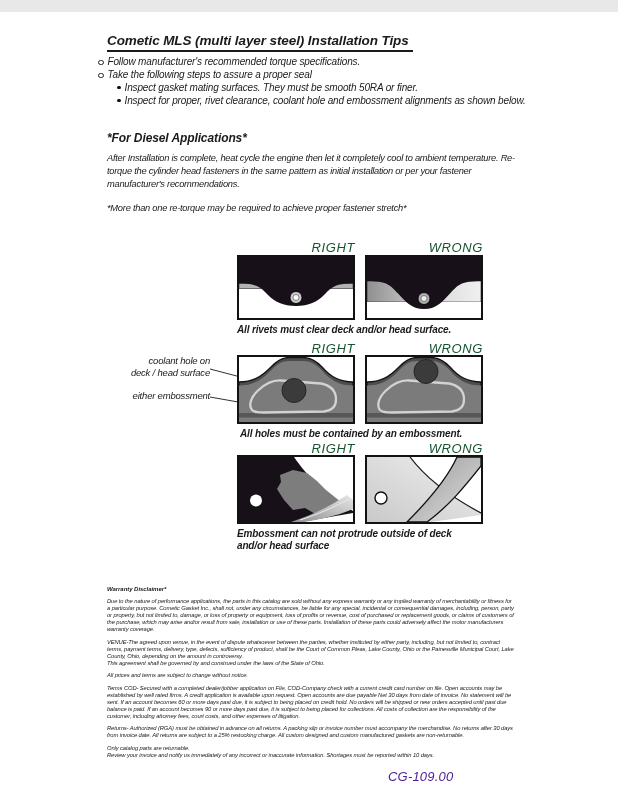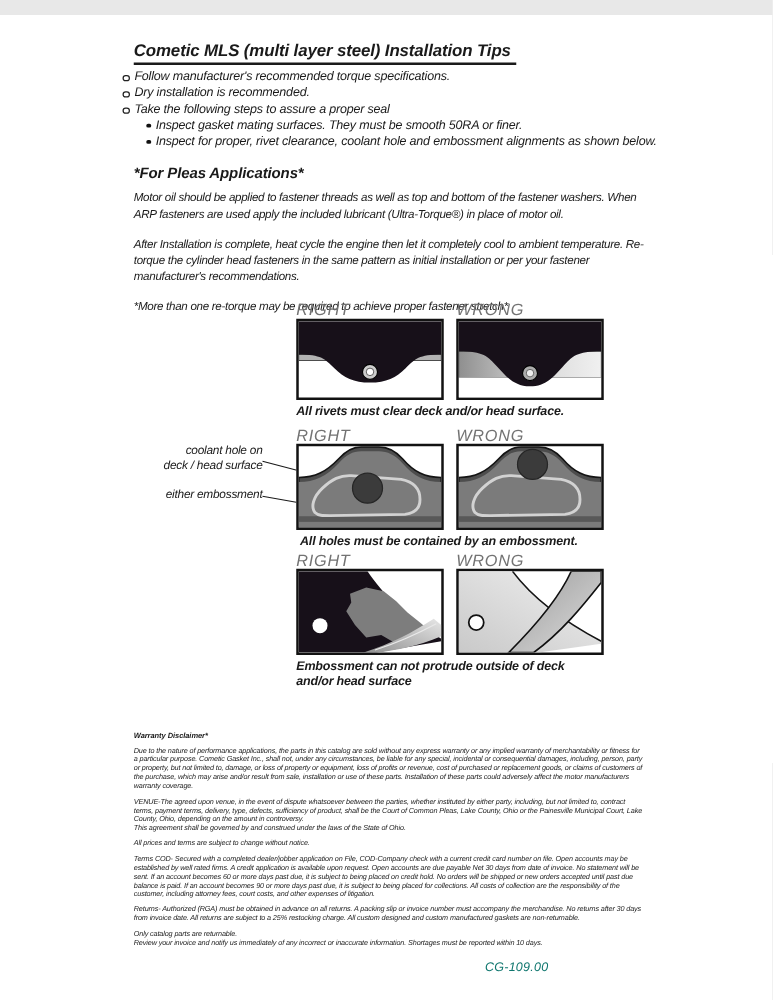--- a/index.html
+++ b/index.html
@@ -18,64 +18,59 @@
   .tips{left:98px;top:45px;width:430px;}
   .tip{display:flex;align-items:flex-start;margin-bottom:2.2px;font-size:10px;line-height:10.8px;letter-spacing:-0.15px;}
   .tip.sub{padding-left:18px;}
   .mk-o{flex:0 0 auto;width:3.5px;height:3.5px;border:1px solid #222;border-radius:50%;margin:2.6px 4px 0 0;}
   .mk-f{flex:0 0 auto;width:3.5px;height:3.5px;background:#111;border-radius:50%;margin:3px 4px 0 1px;}
   
   .diesel{left:107px;top:119px;width:416px;}
   .diesel h2{margin:0 0 7px 0;font-size:12px;font-weight:bold;letter-spacing:-0.1px;}
   .diesel p{margin:0 0 11px 0;font-size:9.3px;line-height:12.9px;letter-spacing:-0.25px;}
   
-  .dlabel{width:118px;text-align:left;font-size:13px;letter-spacing:0.6px;color:#737373;}
+  .dlabel{width:118px;text-align:right;font-size:13px;letter-spacing:0.6px;color:#14532d;}
   .dbox{width:118px;border:2px solid #121212;box-sizing:border-box;background:#fff;}
   .dbox svg{display:block;width:100%;height:100%;}
   .dcap{font-size:10px;font-weight:bold;letter-spacing:-0.15px;line-height:11.5px;white-space:pre-line;}
   .ann{width:150px;text-align:right;font-size:9.5px;line-height:11.5px;letter-spacing:-0.2px;white-space:pre-line;}
   
   .disclaimer{left:107px;top:574px;width:407px;}
   .dis-h{font-size:6px;font-weight:bold;margin:0 0 6px 0;letter-spacing:-0.05px;}
   .disclaimer p{margin:0 0 5.5px 0;font-size:5.8px;line-height:7px;letter-spacing:-0.1px;white-space:pre-line;color:#222;}
-  .docnum{left:388px;top:757px;font-size:10px;color:#0f766e;letter-spacing:0.2px;}
+  .docnum{left:388px;top:757px;font-size:13px;color:#4c1d95;letter-spacing:0.2px;}
 </style>
 </head>
 <body>
 
 <div class="page">
 
   <div class="abs title">Cometic MLS (multi layer steel) Installation Tips</div>
 
   <div class="abs tips">
     <div class="tip">
       <span class="mk-o"></span>
       <span>Follow manufacturer's recommended torque specifications.</span>
-    </div>
-    <div class="tip">
-      <span class="mk-o"></span>
-      <span>Dry installation is recommended.</span>
     </div>
     <div class="tip">
       <span class="mk-o"></span>
       <span>Take the following steps to assure a proper seal</span>
     </div>
     <div class="tip sub">
       <span class="mk-f"></span>
       <span>Inspect gasket mating surfaces.  They must be smooth 50RA or finer.</span>
     </div>
     <div class="tip sub">
       <span class="mk-f"></span>
       <span>Inspect for proper, rivet clearance, coolant hole and embossment alignments as shown below.</span>
     </div>
   </div>
 
   <div class="abs diesel">
-    <h2>*For Pleas Applications*</h2>
-    <p>Motor oil should be applied to fastener threads as well as top and bottom of the fastener washers. When ARP fasteners are used apply the included lubricant (Ultra-Torque®) in place of motor oil.</p>
+    <h2>*For Diesel Applications*</h2>
     <p>After Installation is complete, heat cycle the engine then let it completely cool to ambient temperature. Re-torque the cylinder head fasteners in the same pattern as initial installation or per your fastener manufacturer's recommendations.</p>
     <p>*More than one re-torque may be required to achieve proper fastener stretch*</p>
   </div>
 
   <div class="abs dlabel" style="left:237px;top:228px">RIGHT</div>
   <div class="abs dlabel" style="left:365px;top:228px">WRONG</div>
 
   <div class="abs dbox" style="left:237px;top:243px;height:65px">
     <svg viewBox="0 0 114 61" preserveAspectRatio="none">
       <rect x="0" y="26.5" width="114" height="5" fill="#b3b3b3" stroke="#222" stroke-width="0.6"></rect>

